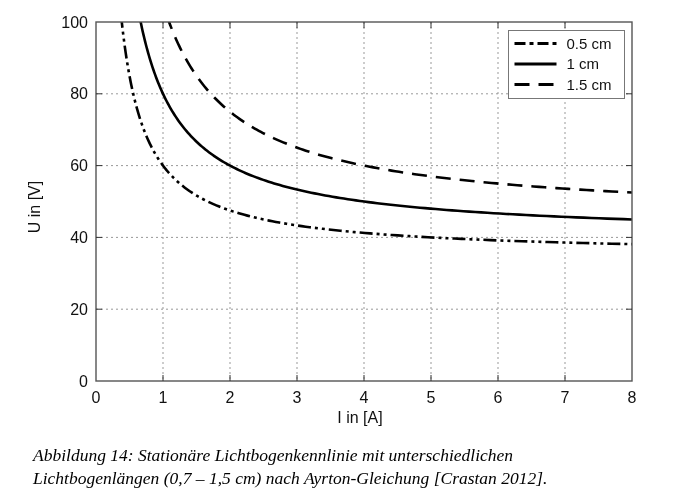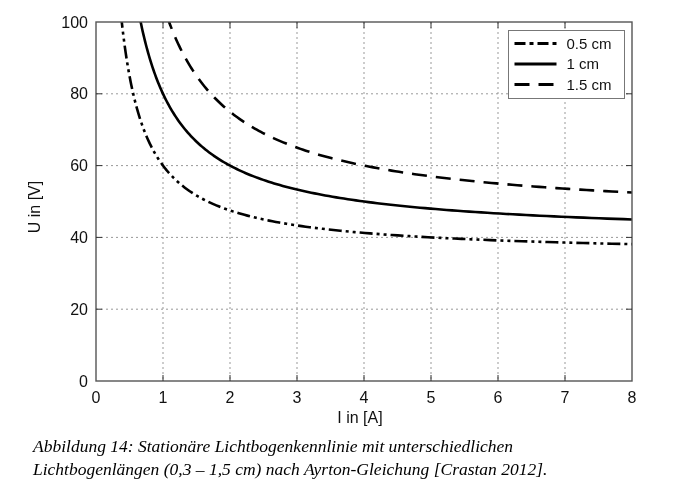--- a/index.html
+++ b/index.html
@@ -16,21 +16,21 @@
     font-family: "Liberation Sans", sans-serif;
   }
   #chart-svg {
     position: absolute;
     left: 0;
     top: 0;
   }
   #figure-caption {
     position: absolute;
     left: 33px;
-    top: 435px;
+    top: 444px;
     width: 640px;
     font-family: "Liberation Serif", serif;
     font-style: italic;
     font-size: 17.5px;
     line-height: 23px;
     color: #000000;
   }
   #figure-caption .cap-line { display: block; }
 </style>
 </head>
@@ -100,15 +100,15 @@
       <rect x="508.5" y="30.5" width="116" height="68" fill="#ffffff" stroke="#777777" stroke-width="1"></rect>
       <line x1="514.5" y1="43.5" x2="556.5" y2="43.5" stroke="#000000" stroke-width="2.8" stroke-dasharray="11 4 4 4"></line>
       <text x="566.5" y="48.5" font-size="15" fill="#111111">0.5 cm</text>
       <line x1="514.5" y1="64" x2="556.5" y2="64" stroke="#000000" stroke-width="2.8"></line>
       <text x="566.5" y="69" font-size="15" fill="#111111">1 cm</text>
       <line x1="514.5" y1="84.5" x2="556.5" y2="84.5" stroke="#000000" stroke-width="2.8" stroke-dasharray="15 9"></line>
       <text x="566.5" y="89.5" font-size="15" fill="#111111">1.5 cm</text>
     </svg>
   <div id="figure-caption">
     <span class="cap-line">Abbildung 14: Stationäre Lichtbogenkennlinie mit unterschiedlichen</span>
-    <span class="cap-line">Lichtbogenlängen (0,3 – 1,5 cm) nach Ayrton-Gleichung [Crastan 2012].</span>
+    <span class="cap-line">Lichtbogenlängen (0,7 – 1,5 cm) nach Ayrton-Gleichung [Crastan 2012].</span>
   </div>
 </div>
 
 </body></html>

